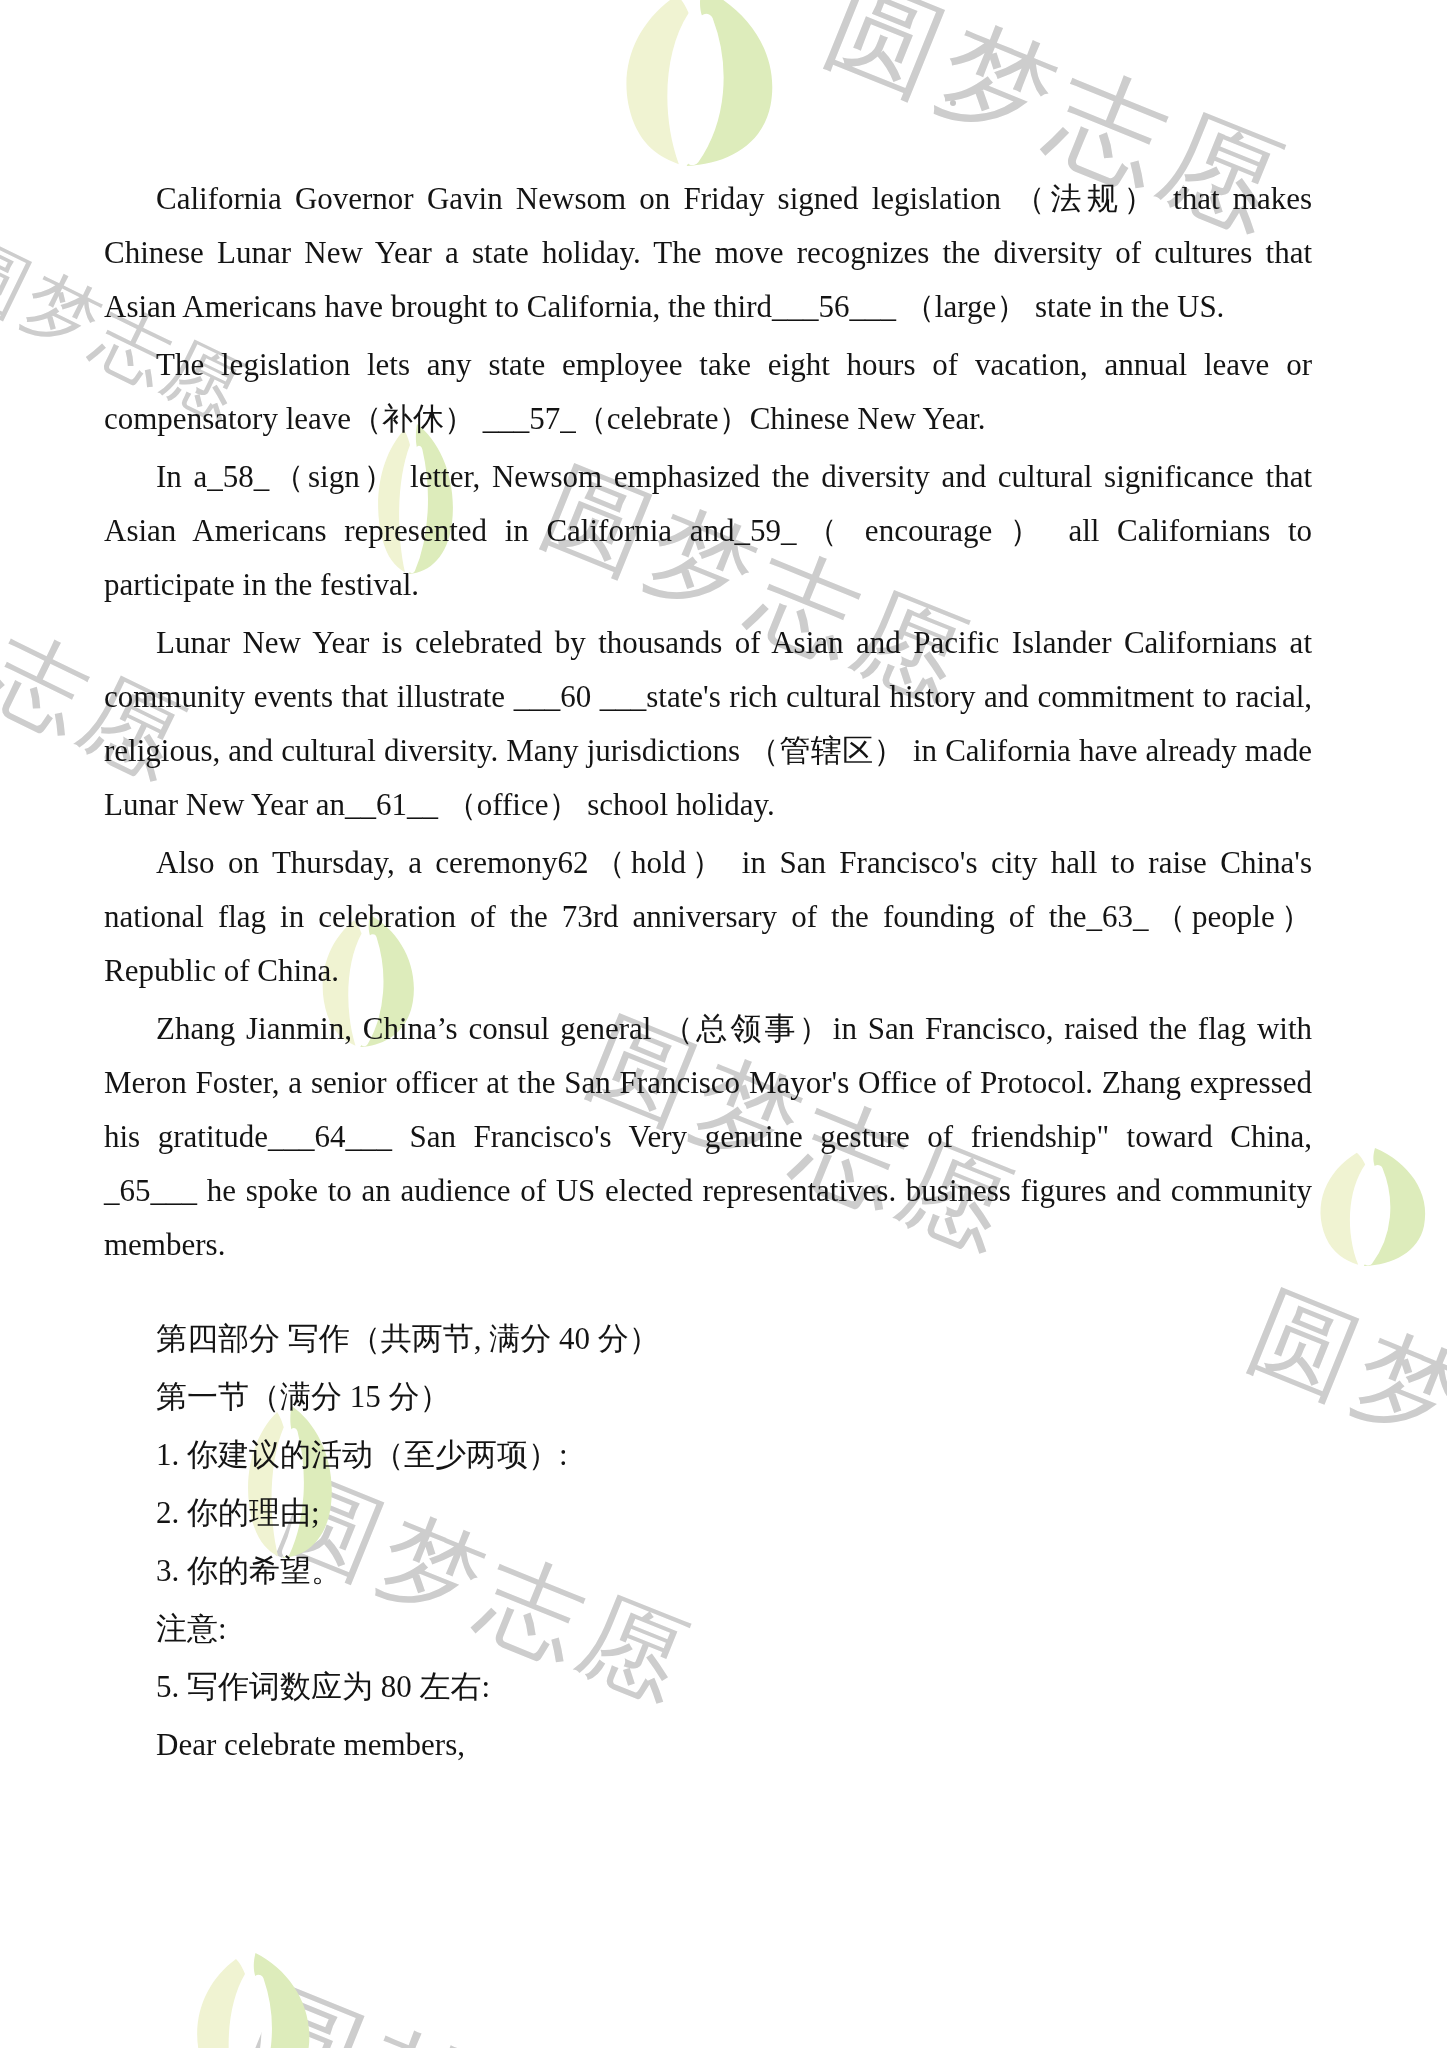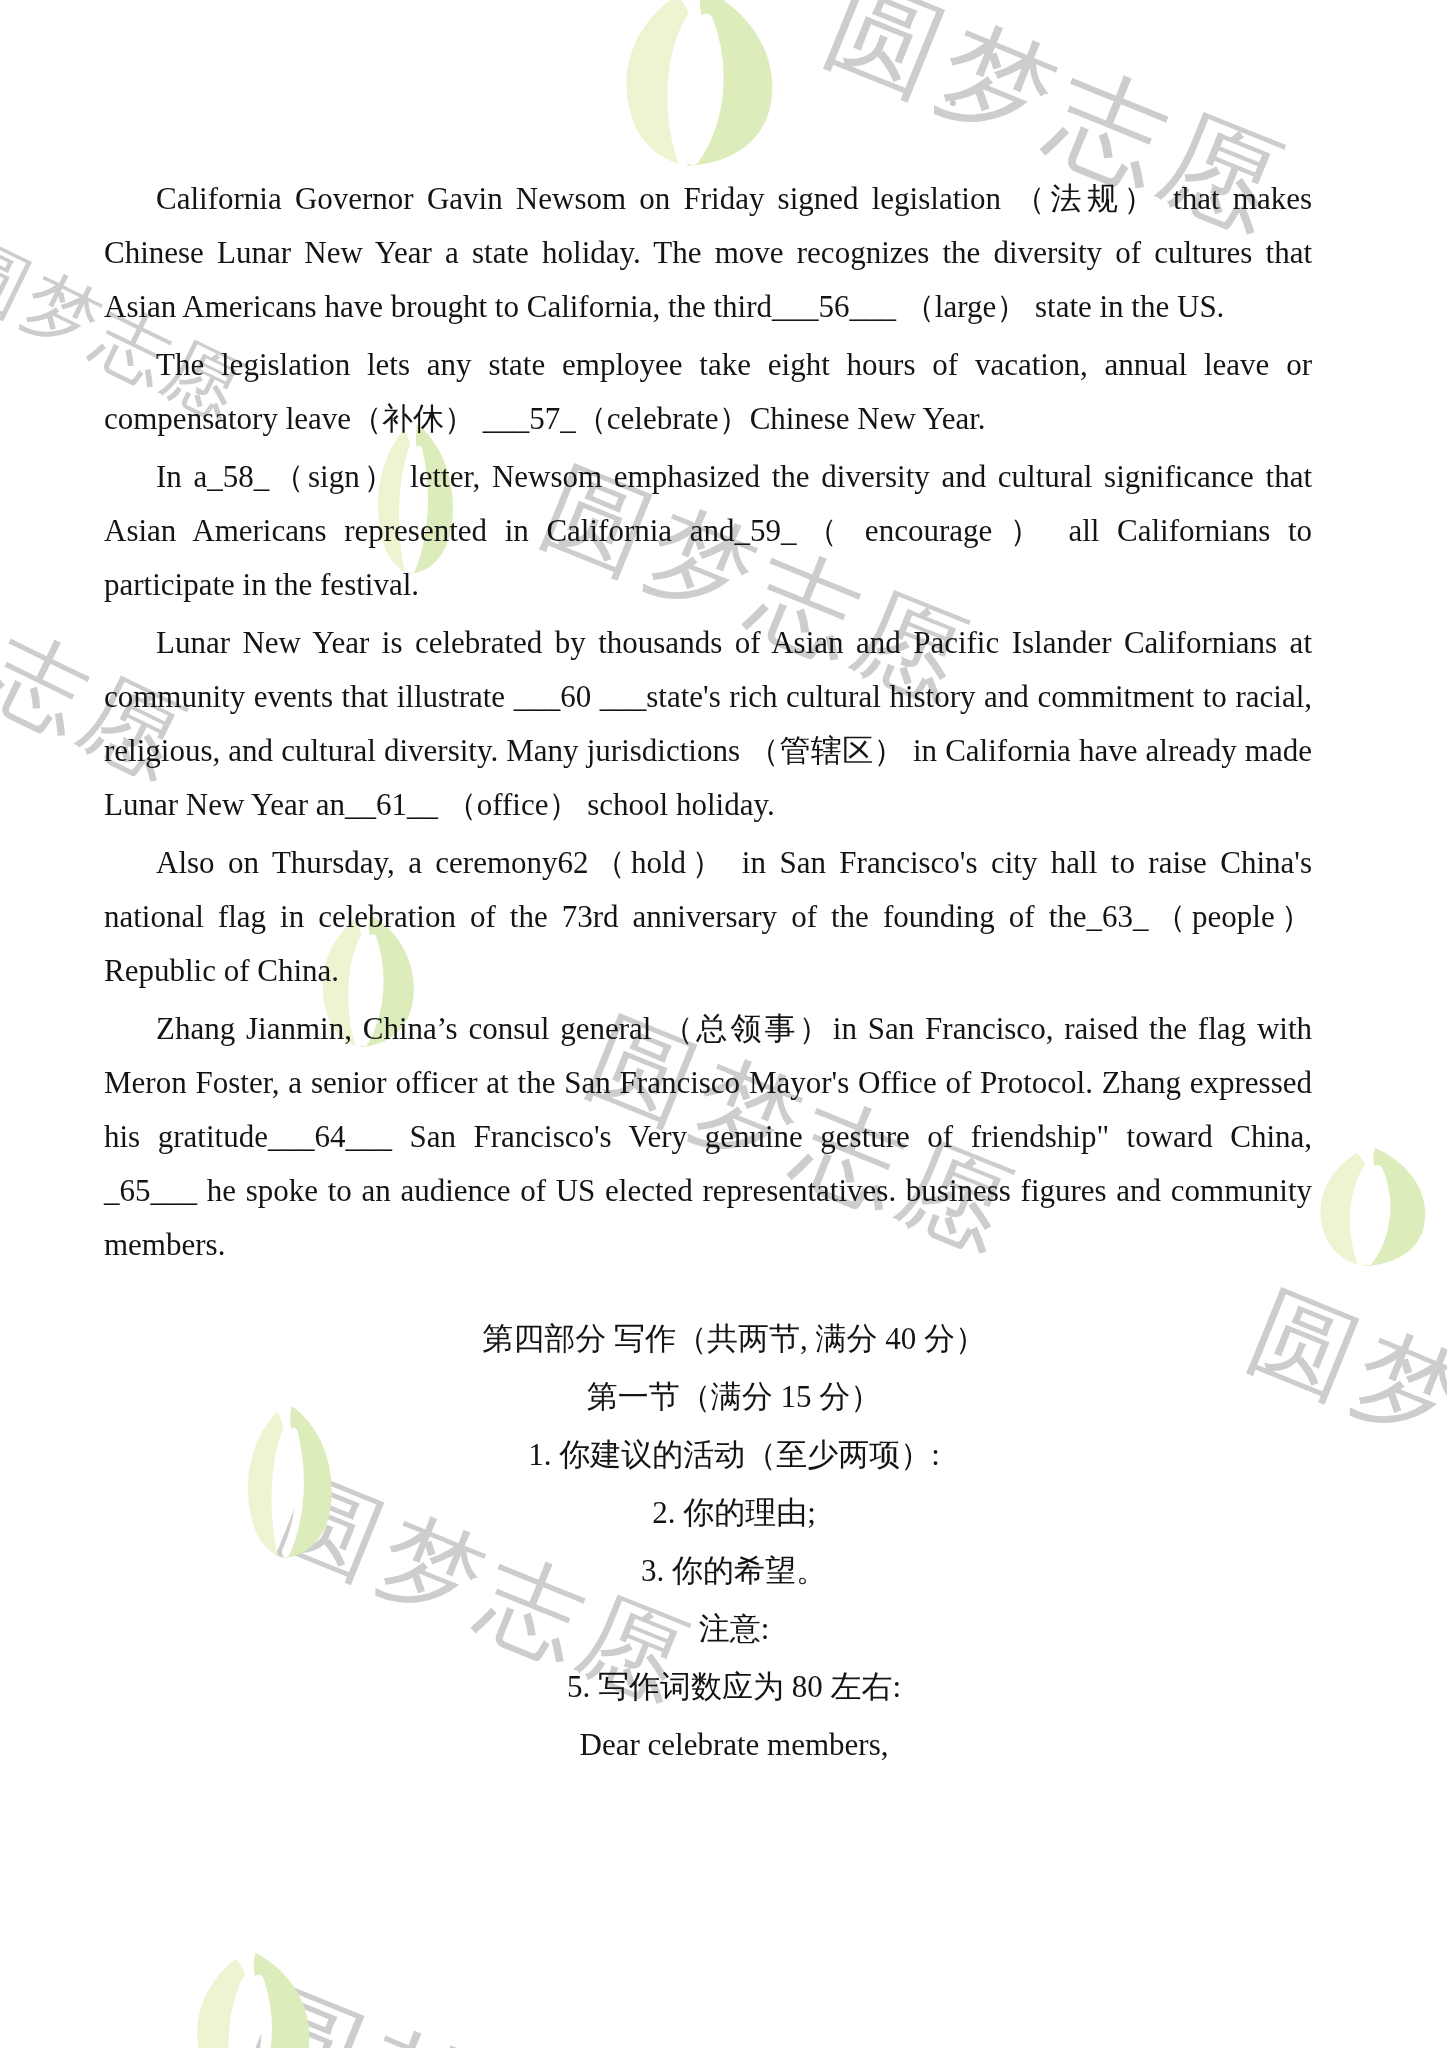--- a/index.html
+++ b/index.html
@@ -55,21 +55,21 @@
     left:100px; top:168px; width:1216px;
     font-size:31px; line-height:54px;
   }
   .content p { margin:4px; }
   .passage p {
     text-indent:52px;
     text-align:justify;
     text-justify:inter-word;
   }
   .writing { margin-top:40px; }
-  .writing p { text-indent:52px; text-align:center; }
+  .writing p { text-indent:52px; text-align:left; }
 </style>
 </head>
 <body>
 
 <div class="page">
 
   <div class="wm-text wm1">圆梦志愿</div>
   <div class="wm-text wm2">圆梦志愿</div>
   <div class="wm-text wm3">圆梦志愿</div>
   <div class="wm-text wm4">圆梦志愿</div>

